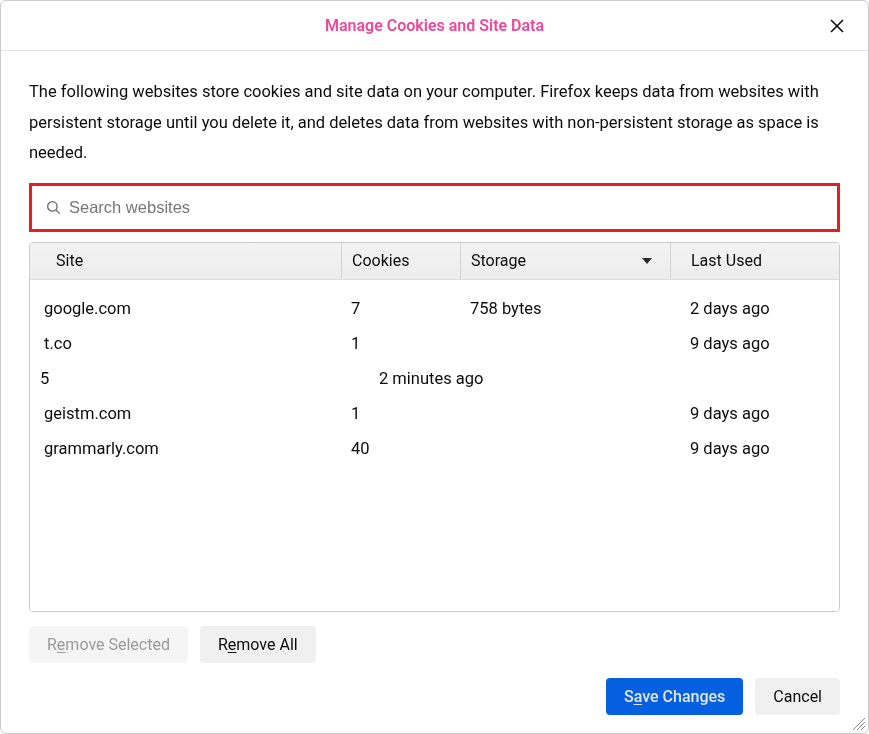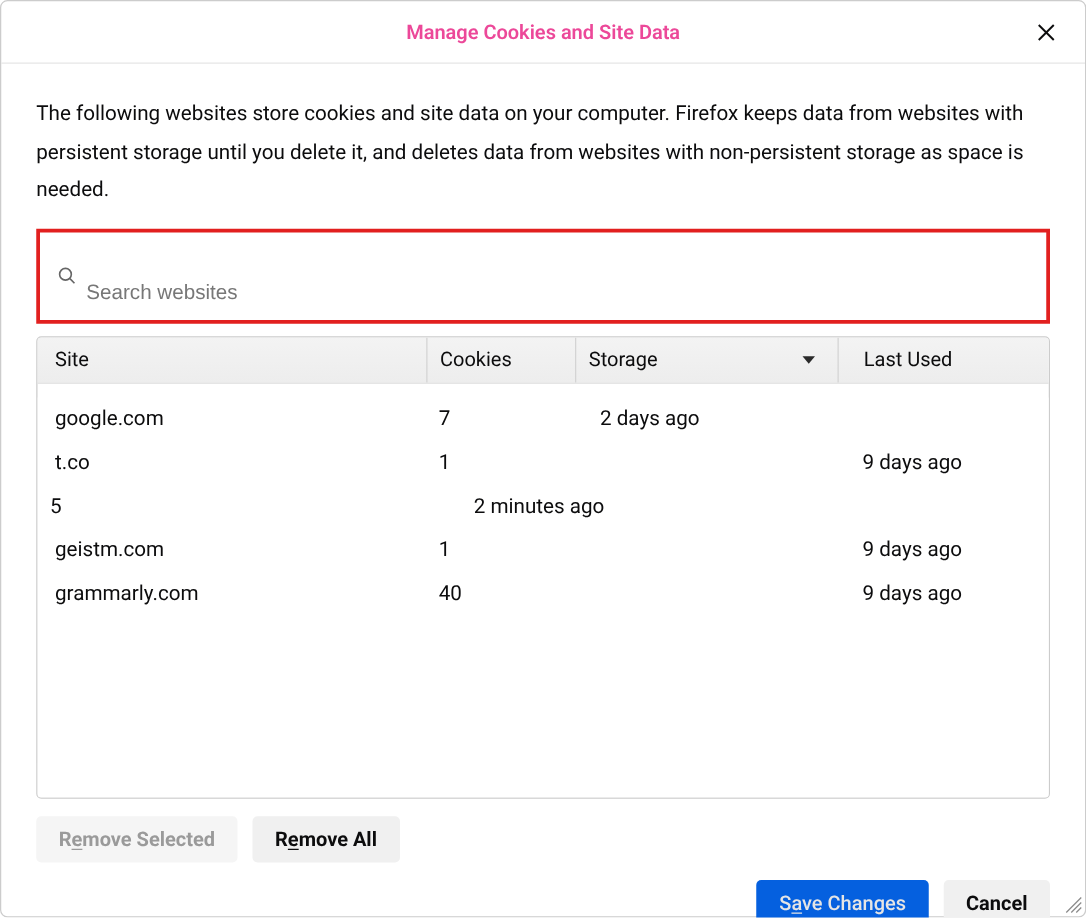--- a/index.html
+++ b/index.html
@@ -86,21 +86,20 @@
       margin-right: 8px;
       flex-shrink: 0;
     }
     .search-input {
       border: none;
       outline: none;
       font-size: 16.5px;
       width: 100%;
       color: #0f766e;
       background: transparent;
-      margin-top: 27px;
     }
     .search-input::placeholder {
       color: #777;
     }
     .table-container {
       border: 1px solid #ccc;
       border-radius: 4px;
       overflow: hidden;
       height: 370px;
       display: flex;
@@ -119,21 +118,21 @@
       display: flex;
       align-items: center;
       padding: 0 10px;
       cursor: pointer;
       user-select: none;
       position: relative;
     }
     .th + .th {
       border-left: 1px solid #d4d4d4;
     }
-    .th-site { width: 311px; padding-left: 14px; }
+    .th-site { width: 311px; padding-left: 26px; }
     .th-cookies { width: 119px; }
     .th-storage { width: 210px; justify-content: space-between; padding-right: 18px; }
     .th-lastused { flex: 1; padding-left: 20px; }
     .sort-arrow {
       width: 0;
       height: 0;
       border-left: 5px solid transparent;
       border-right: 5px solid transparent;
       border-top: 6px solid #2a2a2a;
     }
@@ -160,21 +159,20 @@
       display: flex;
       gap: 12px;
     }
     .btn {
       font-size: 16px;
       padding: 9px 18px;
       border-radius: 4px;
       border: none;
       cursor: pointer;
       font-family: inherit;
-      font-weight: bold;
     }
     .btn-secondary {
       background: #f0f0f0;
       color: #0c0c0d;
     }
     .btn-disabled {
       background: #f5f5f5;
       color: #9a9a9a;
       cursor: default;
     }
@@ -246,20 +244,21 @@
         </div>
         <div class="th th-lastused">
           <span>Last Used</span>
         </div>
       </div>
       <div class="table-body" id="table-body">
 
       <div class="row">
             <div class="td td-site">google.com</div>
             <div class="td td-cookies">7</div>
+            <div class="td td-storage">758 bytes</div>
             <div class="td td-lastused">2 days ago</div>
           </div>
           <div class="row">
             <div class="td td-site">t.co</div>
             <div class="td td-cookies">1</div>
             <div class="td td-storage"></div>
             <div class="td td-lastused">9 days ago</div>
           </div>
           <div class="row">
             <div class="td td-cookies">5</div>

